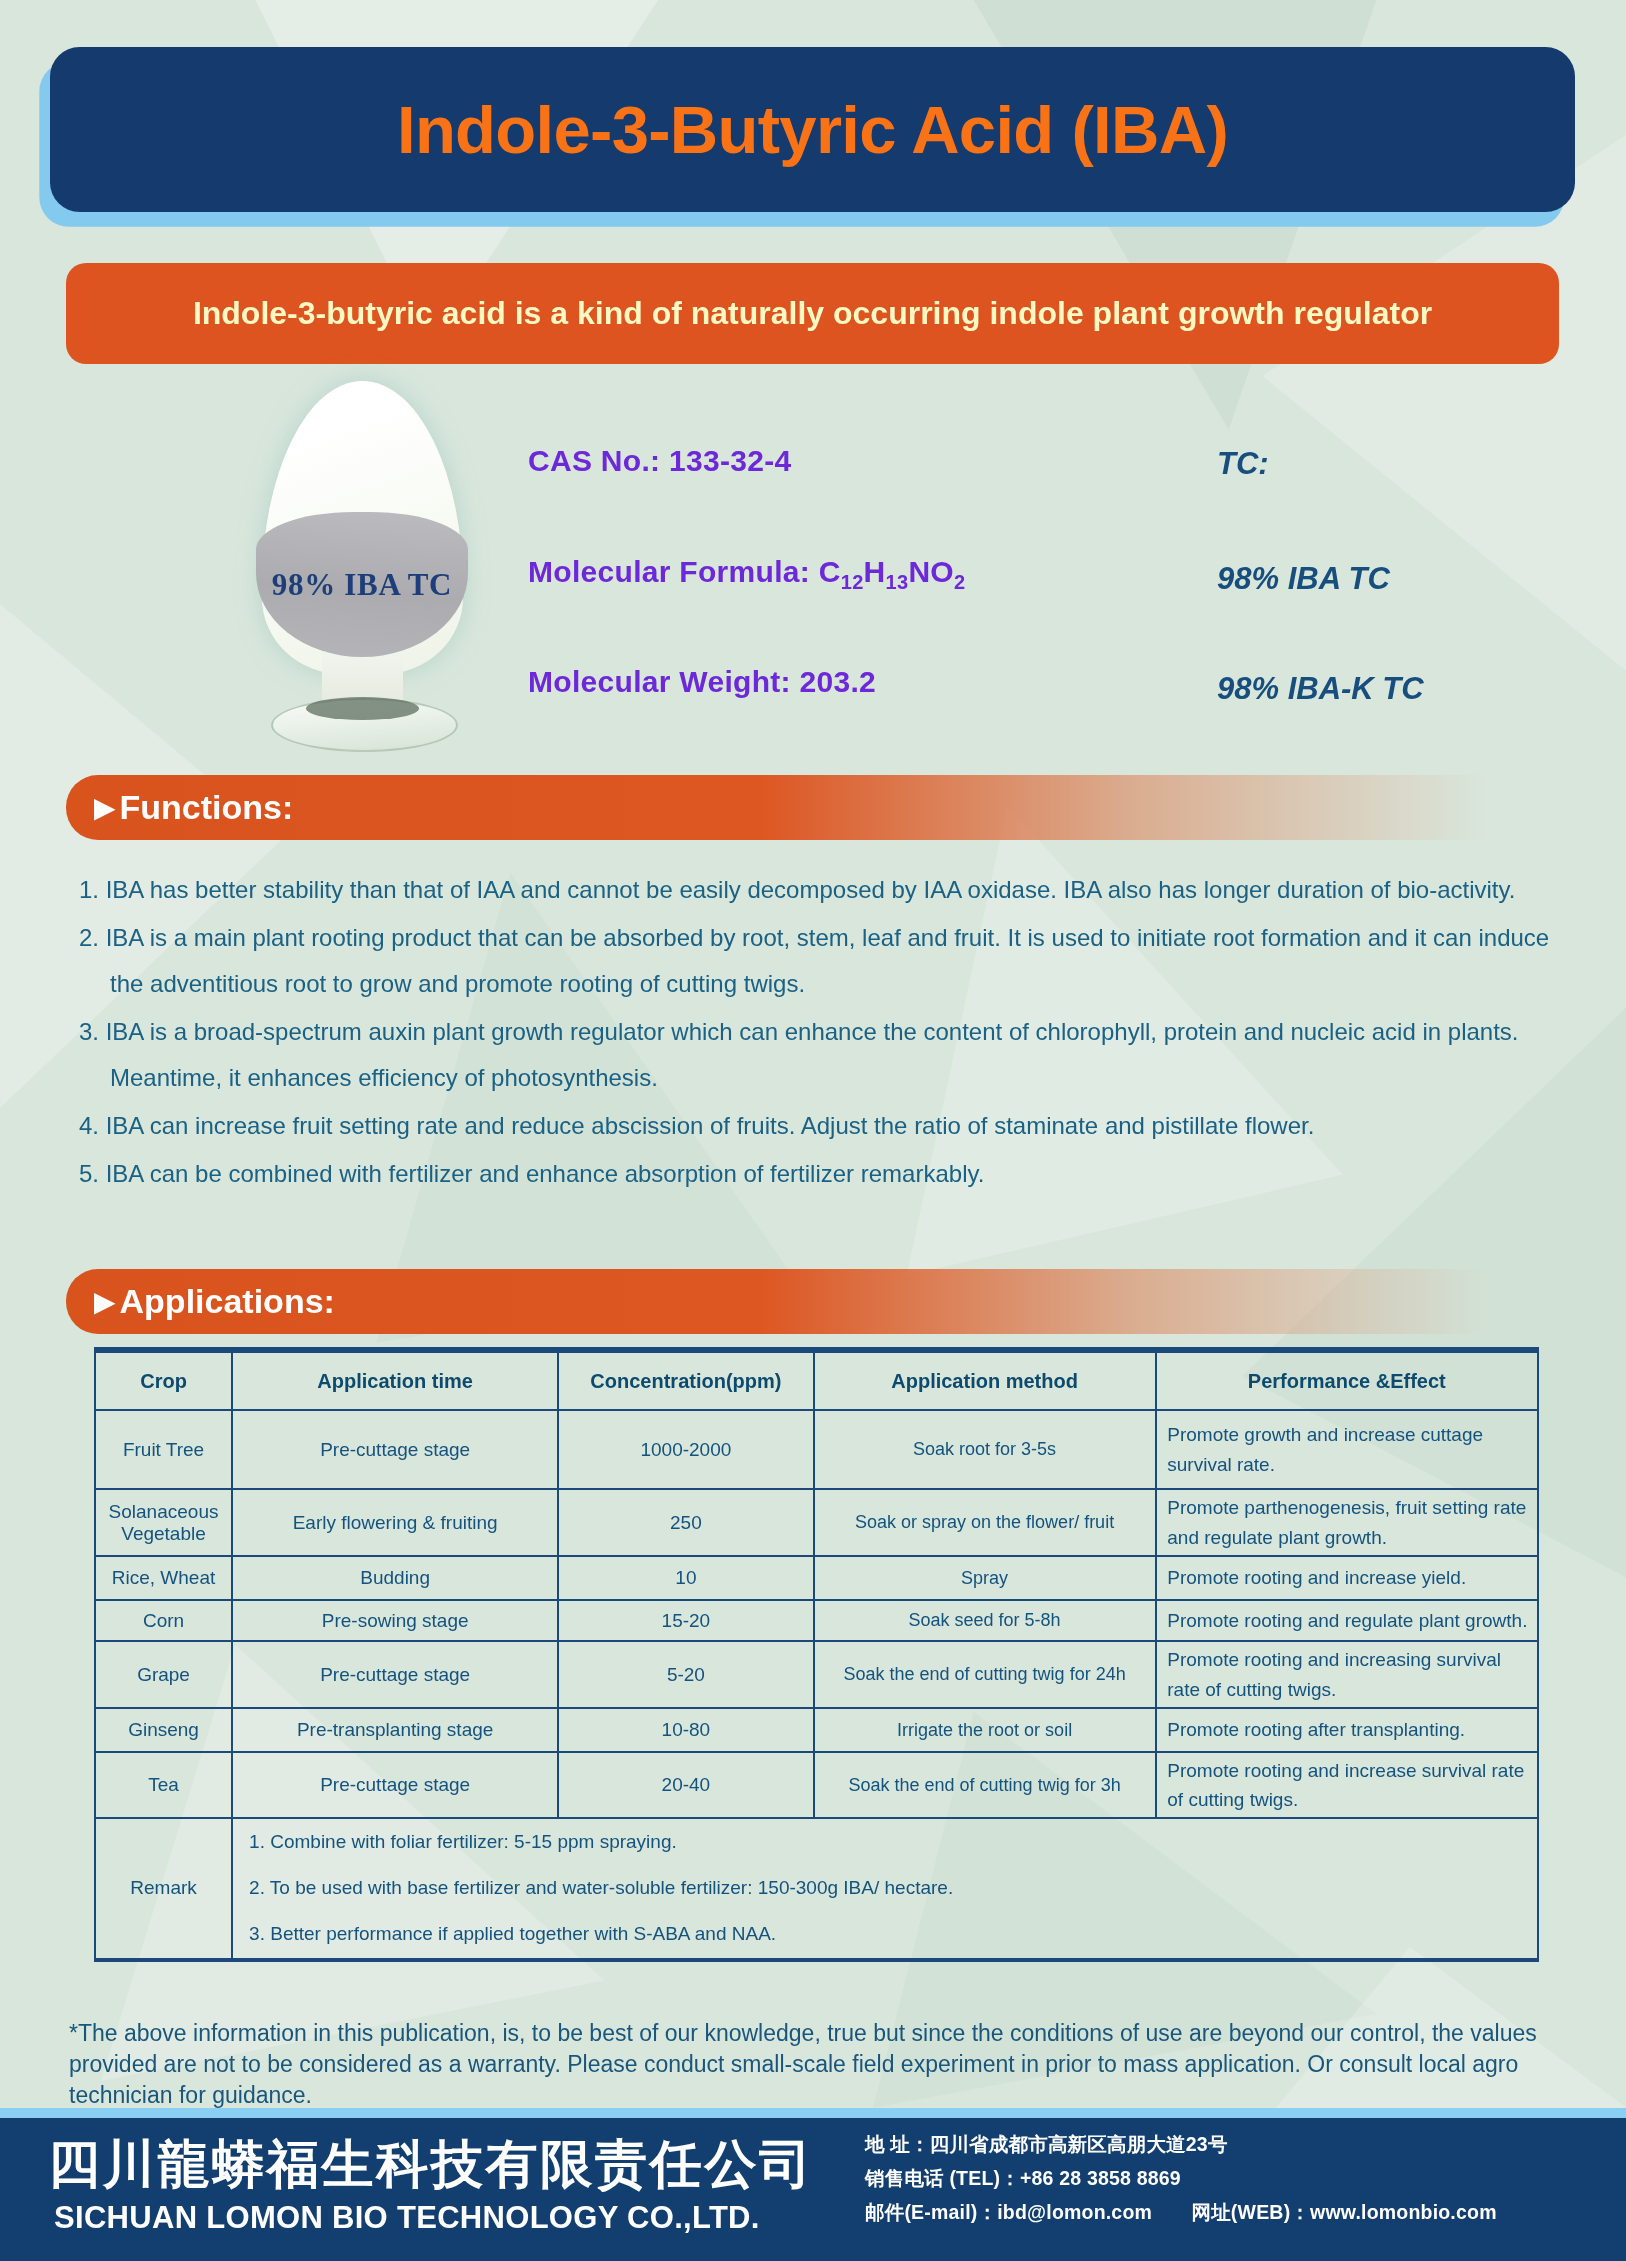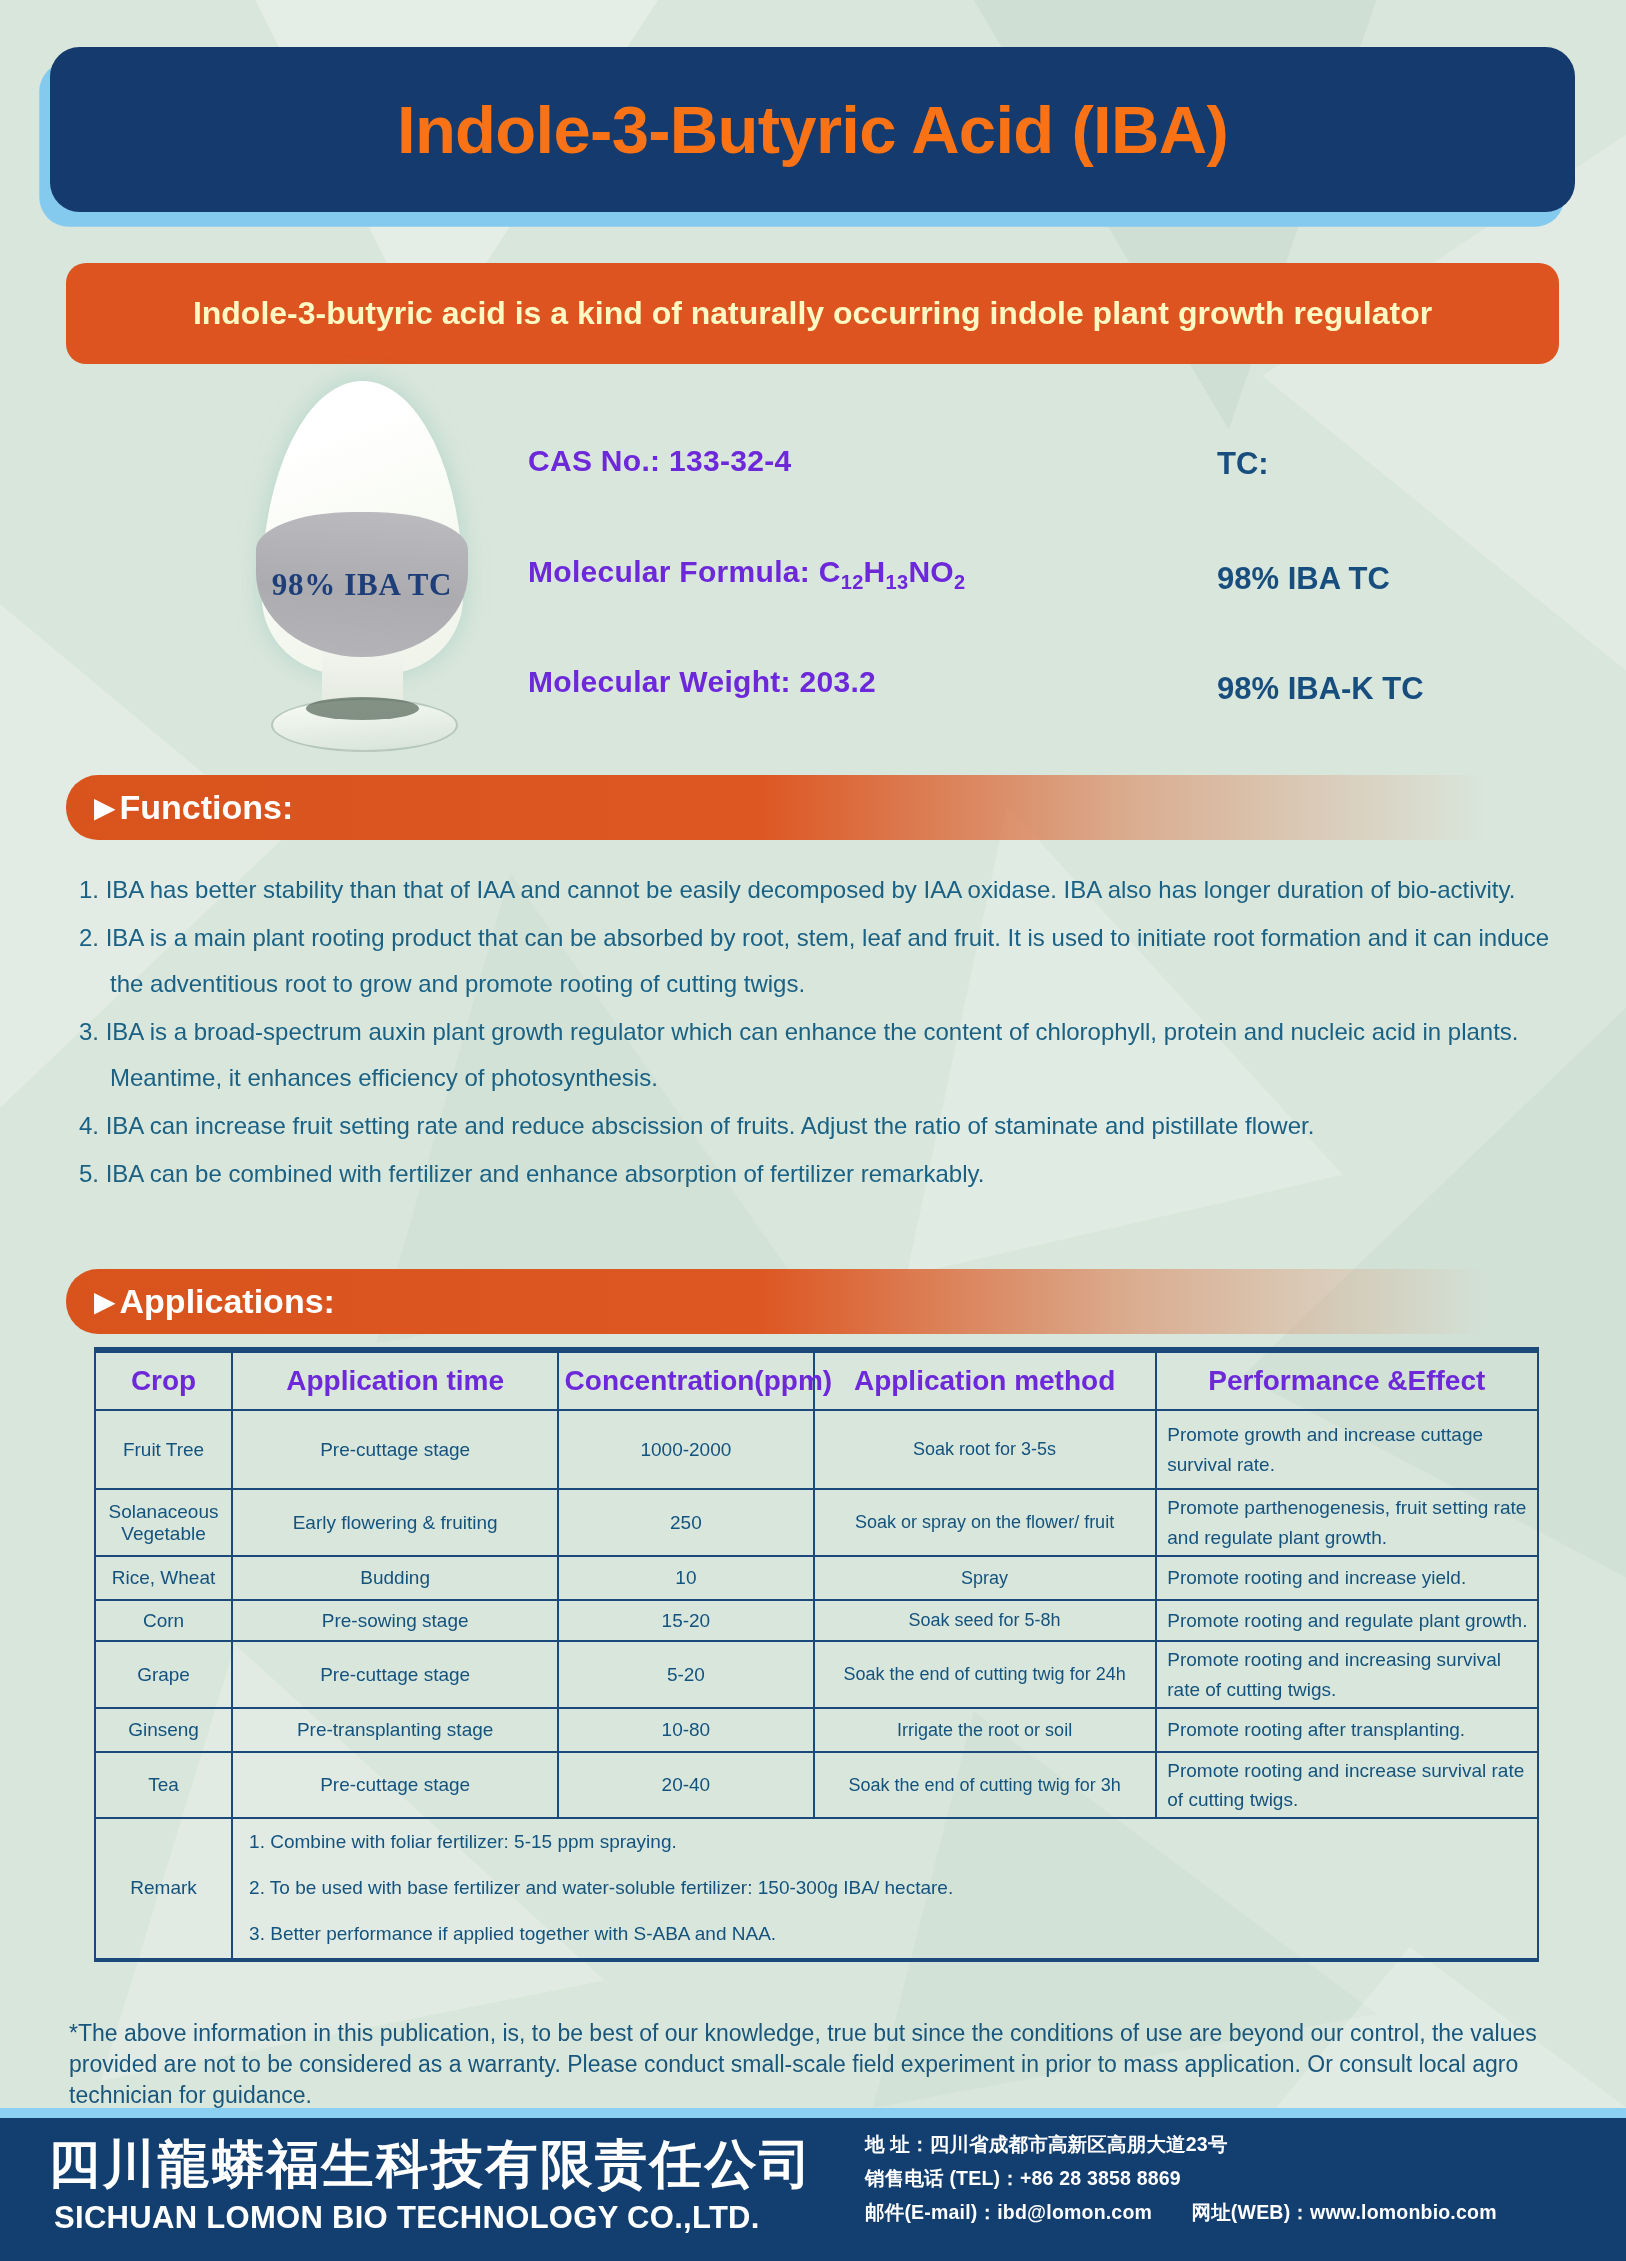--- a/index.html
+++ b/index.html
@@ -65,21 +65,21 @@
     background:linear-gradient(175deg,rgba(250,253,248,.95),rgba(214,226,214,.9));
     border:2px solid rgba(170,190,175,.8);
   }
 
   
   .spec{position:absolute;left:528px;font-size:30px;color:#6d28d9;letter-spacing:0.3px;font-weight:bold;}
   .spec sub{font-size:20px;}
   .spec-cas{top:444px;}
   .spec-formula{top:555px;}
   .spec-weight{top:665px;}
-  .tc-block{position:absolute;left:1217px;font-size:31px;font-weight:bold;color:#174e7e;}
+  .tc-block{position:absolute;left:1217px;font-size:31px;font-weight:bold;color:#174e7e;font-style:italic;}
   .tc-heading{top:446px;}
   .tc-item-0{top:561px;}
   .tc-item-1{top:671px;}
 
   
   .section-bar{
     position:absolute;left:66px;width:1450px;height:65px;
     border-radius:32px 9.4px 9.4px 32px;
     background:linear-gradient(90deg,#d9531d 0%,#dd5723 48%,rgba(219,128,84,.55) 74%,rgba(214,150,112,0) 98%);
     display:flex;align-items:center;color:#fff;font-weight:bold;font-size:34px;
@@ -100,21 +100,21 @@
   .apps-table{
     position:absolute;left:94px;top:1347px;width:1445px;
     border-collapse:collapse;table-layout:fixed;
     border:2.7px solid #1b4a7a;border-top:6px solid #1b4a7a;border-bottom:4px solid #1b4a7a;
   }
   .apps-table th,.apps-table td{
     border:2px solid #1b4a7a;text-align:center;vertical-align:middle;
     color:#14537e;font-size:19px;padding:2.7px 5.4px;box-sizing:border-box;
   }
   .apps-table thead tr{height:60px;}
-  .apps-table th{font-size:28px;font-weight:bold;color:#6d28d9;}
+  .apps-table th{font-size:20px;font-weight:bold;color:#0c4a6e;}
   .apps-table td.col-effect{text-align:left;padding-left:10.7px;padding-right:6.7px;font-size:19px;line-height:1.55;margin-left:12px;}
   .apps-table td.col-method{font-size:18px;}
   .apps-table tbody tr:nth-child(1){height:79px;}
   .apps-table tbody tr:nth-child(2){height:67px;}
   .apps-table tbody tr:nth-child(3){height:44px;}
   .apps-table tbody tr:nth-child(4){height:41px;}
   .apps-table tbody tr:nth-child(5){height:67px;}
   .apps-table tbody tr:nth-child(6){height:44px;}
   .apps-table tbody tr:nth-child(7){height:62px;}
   .apps-table tr.remark-row{height:128px;}

